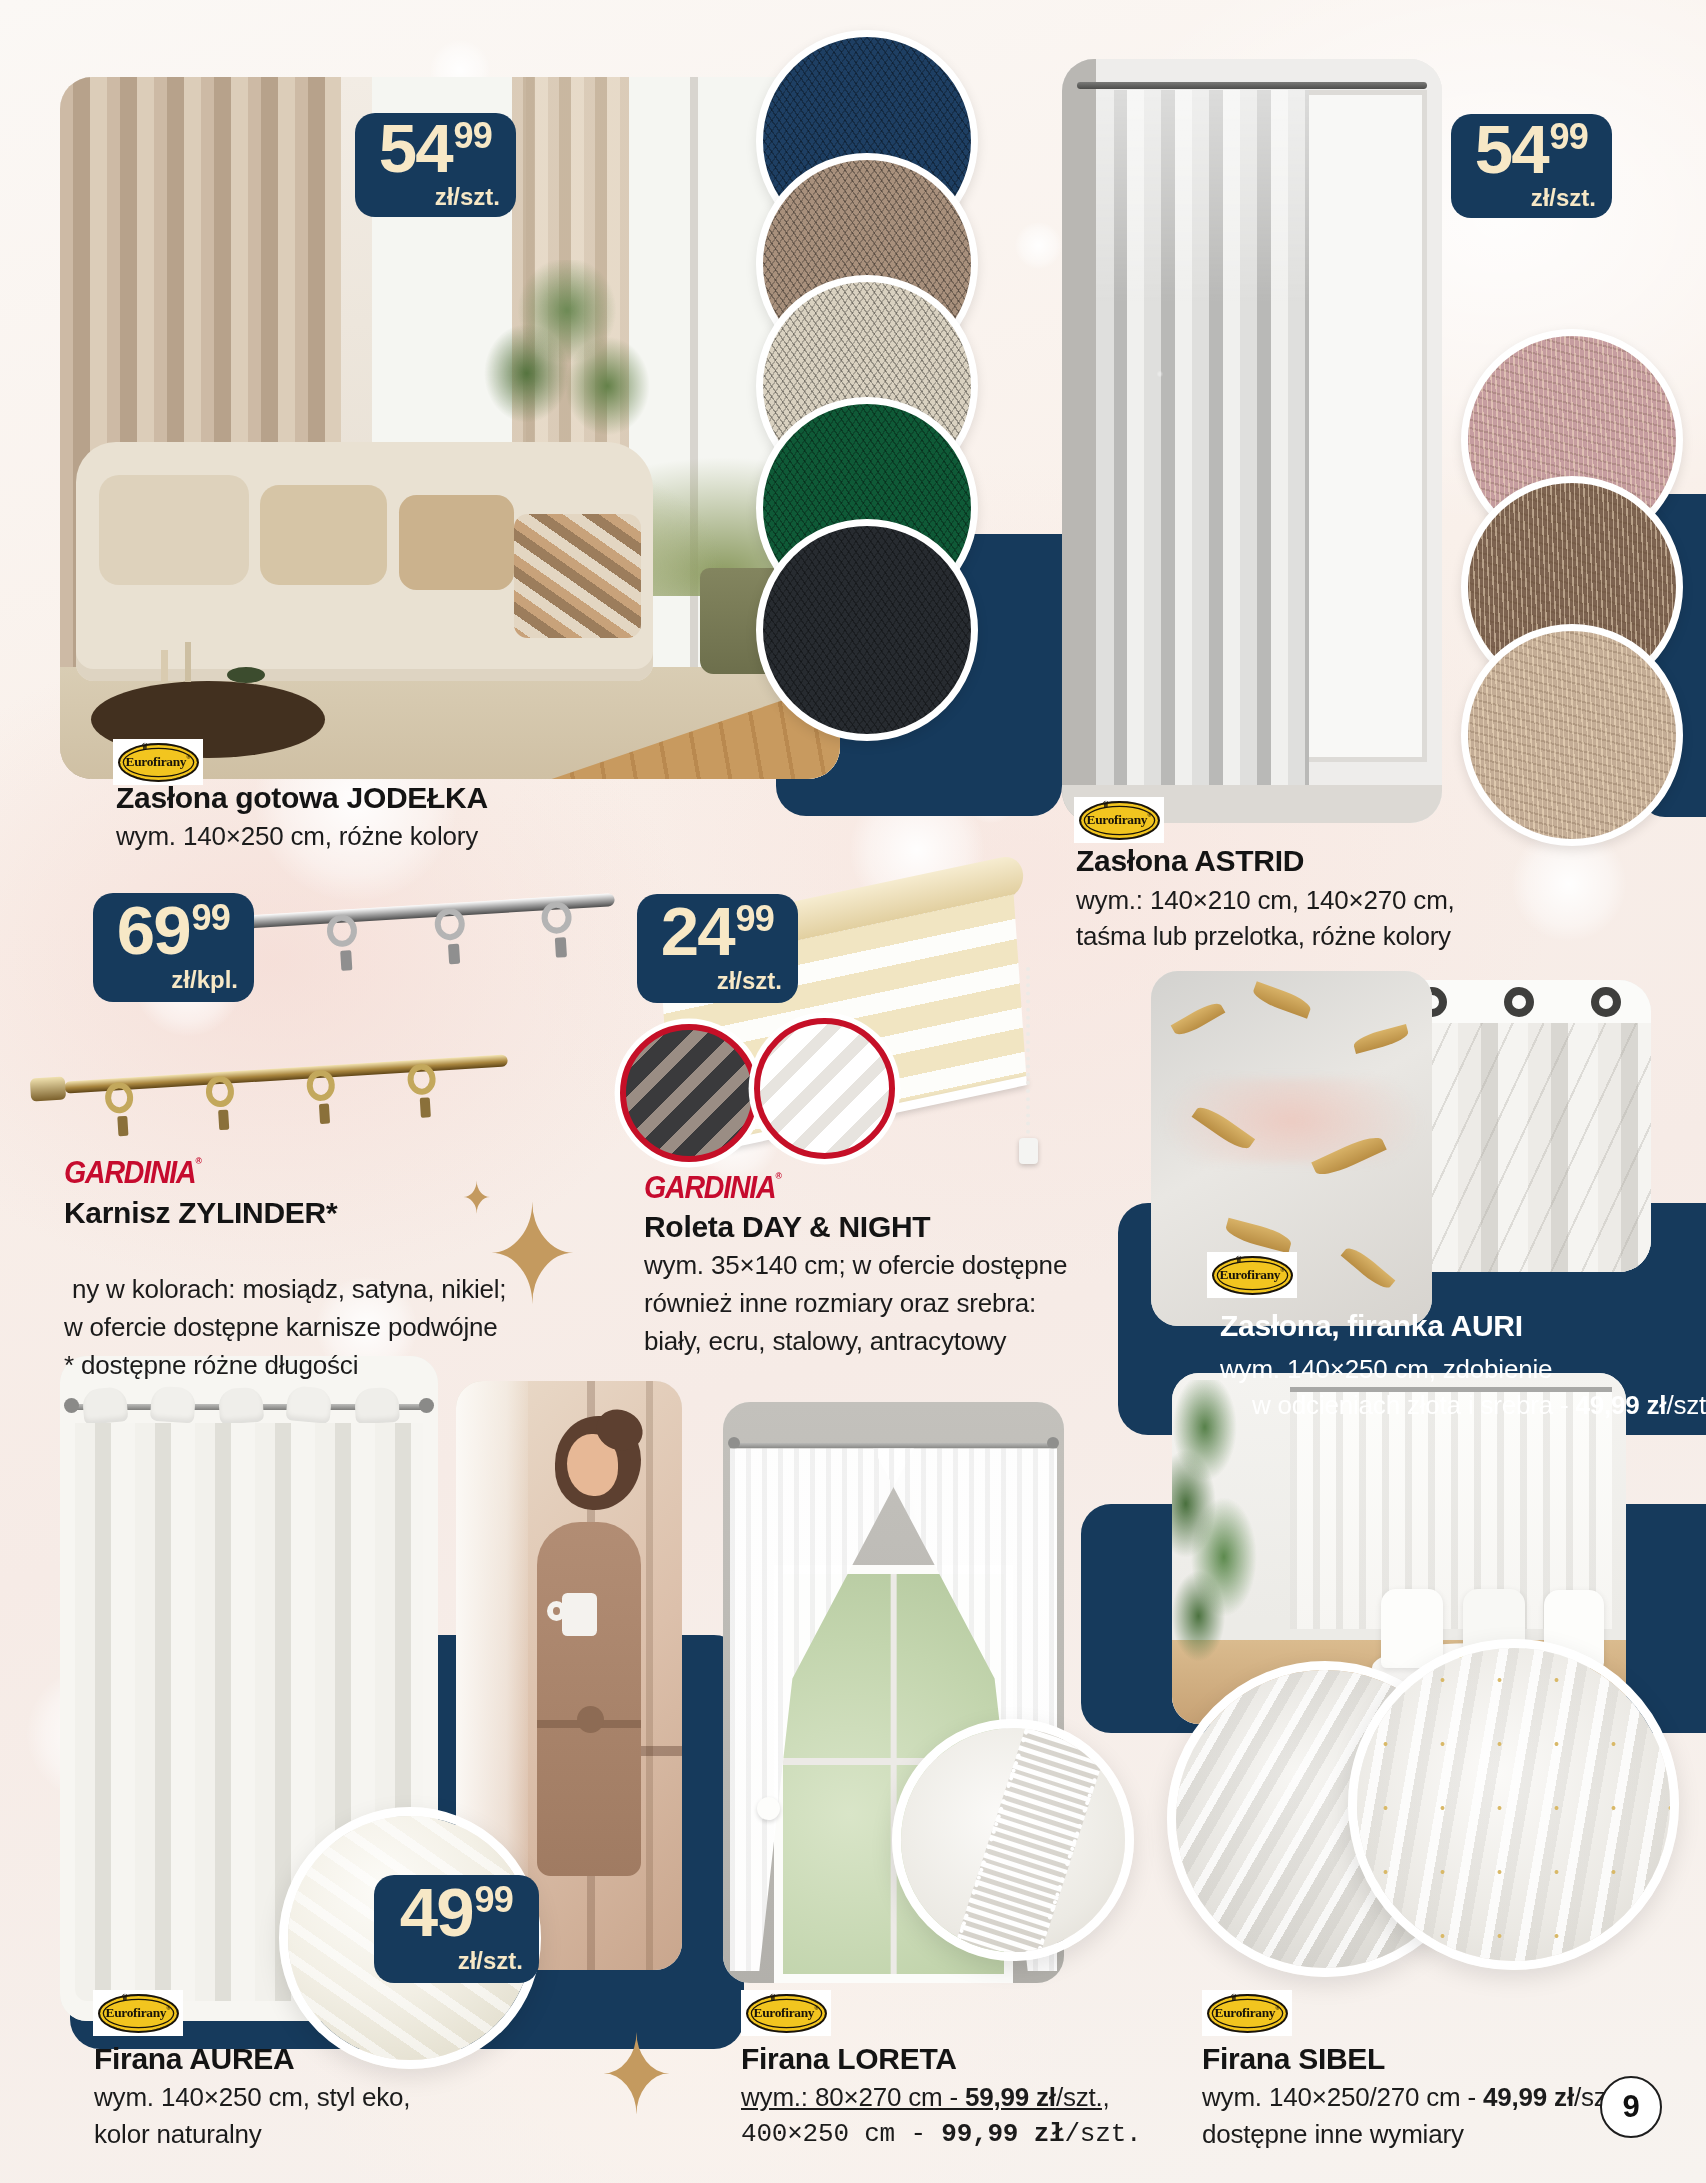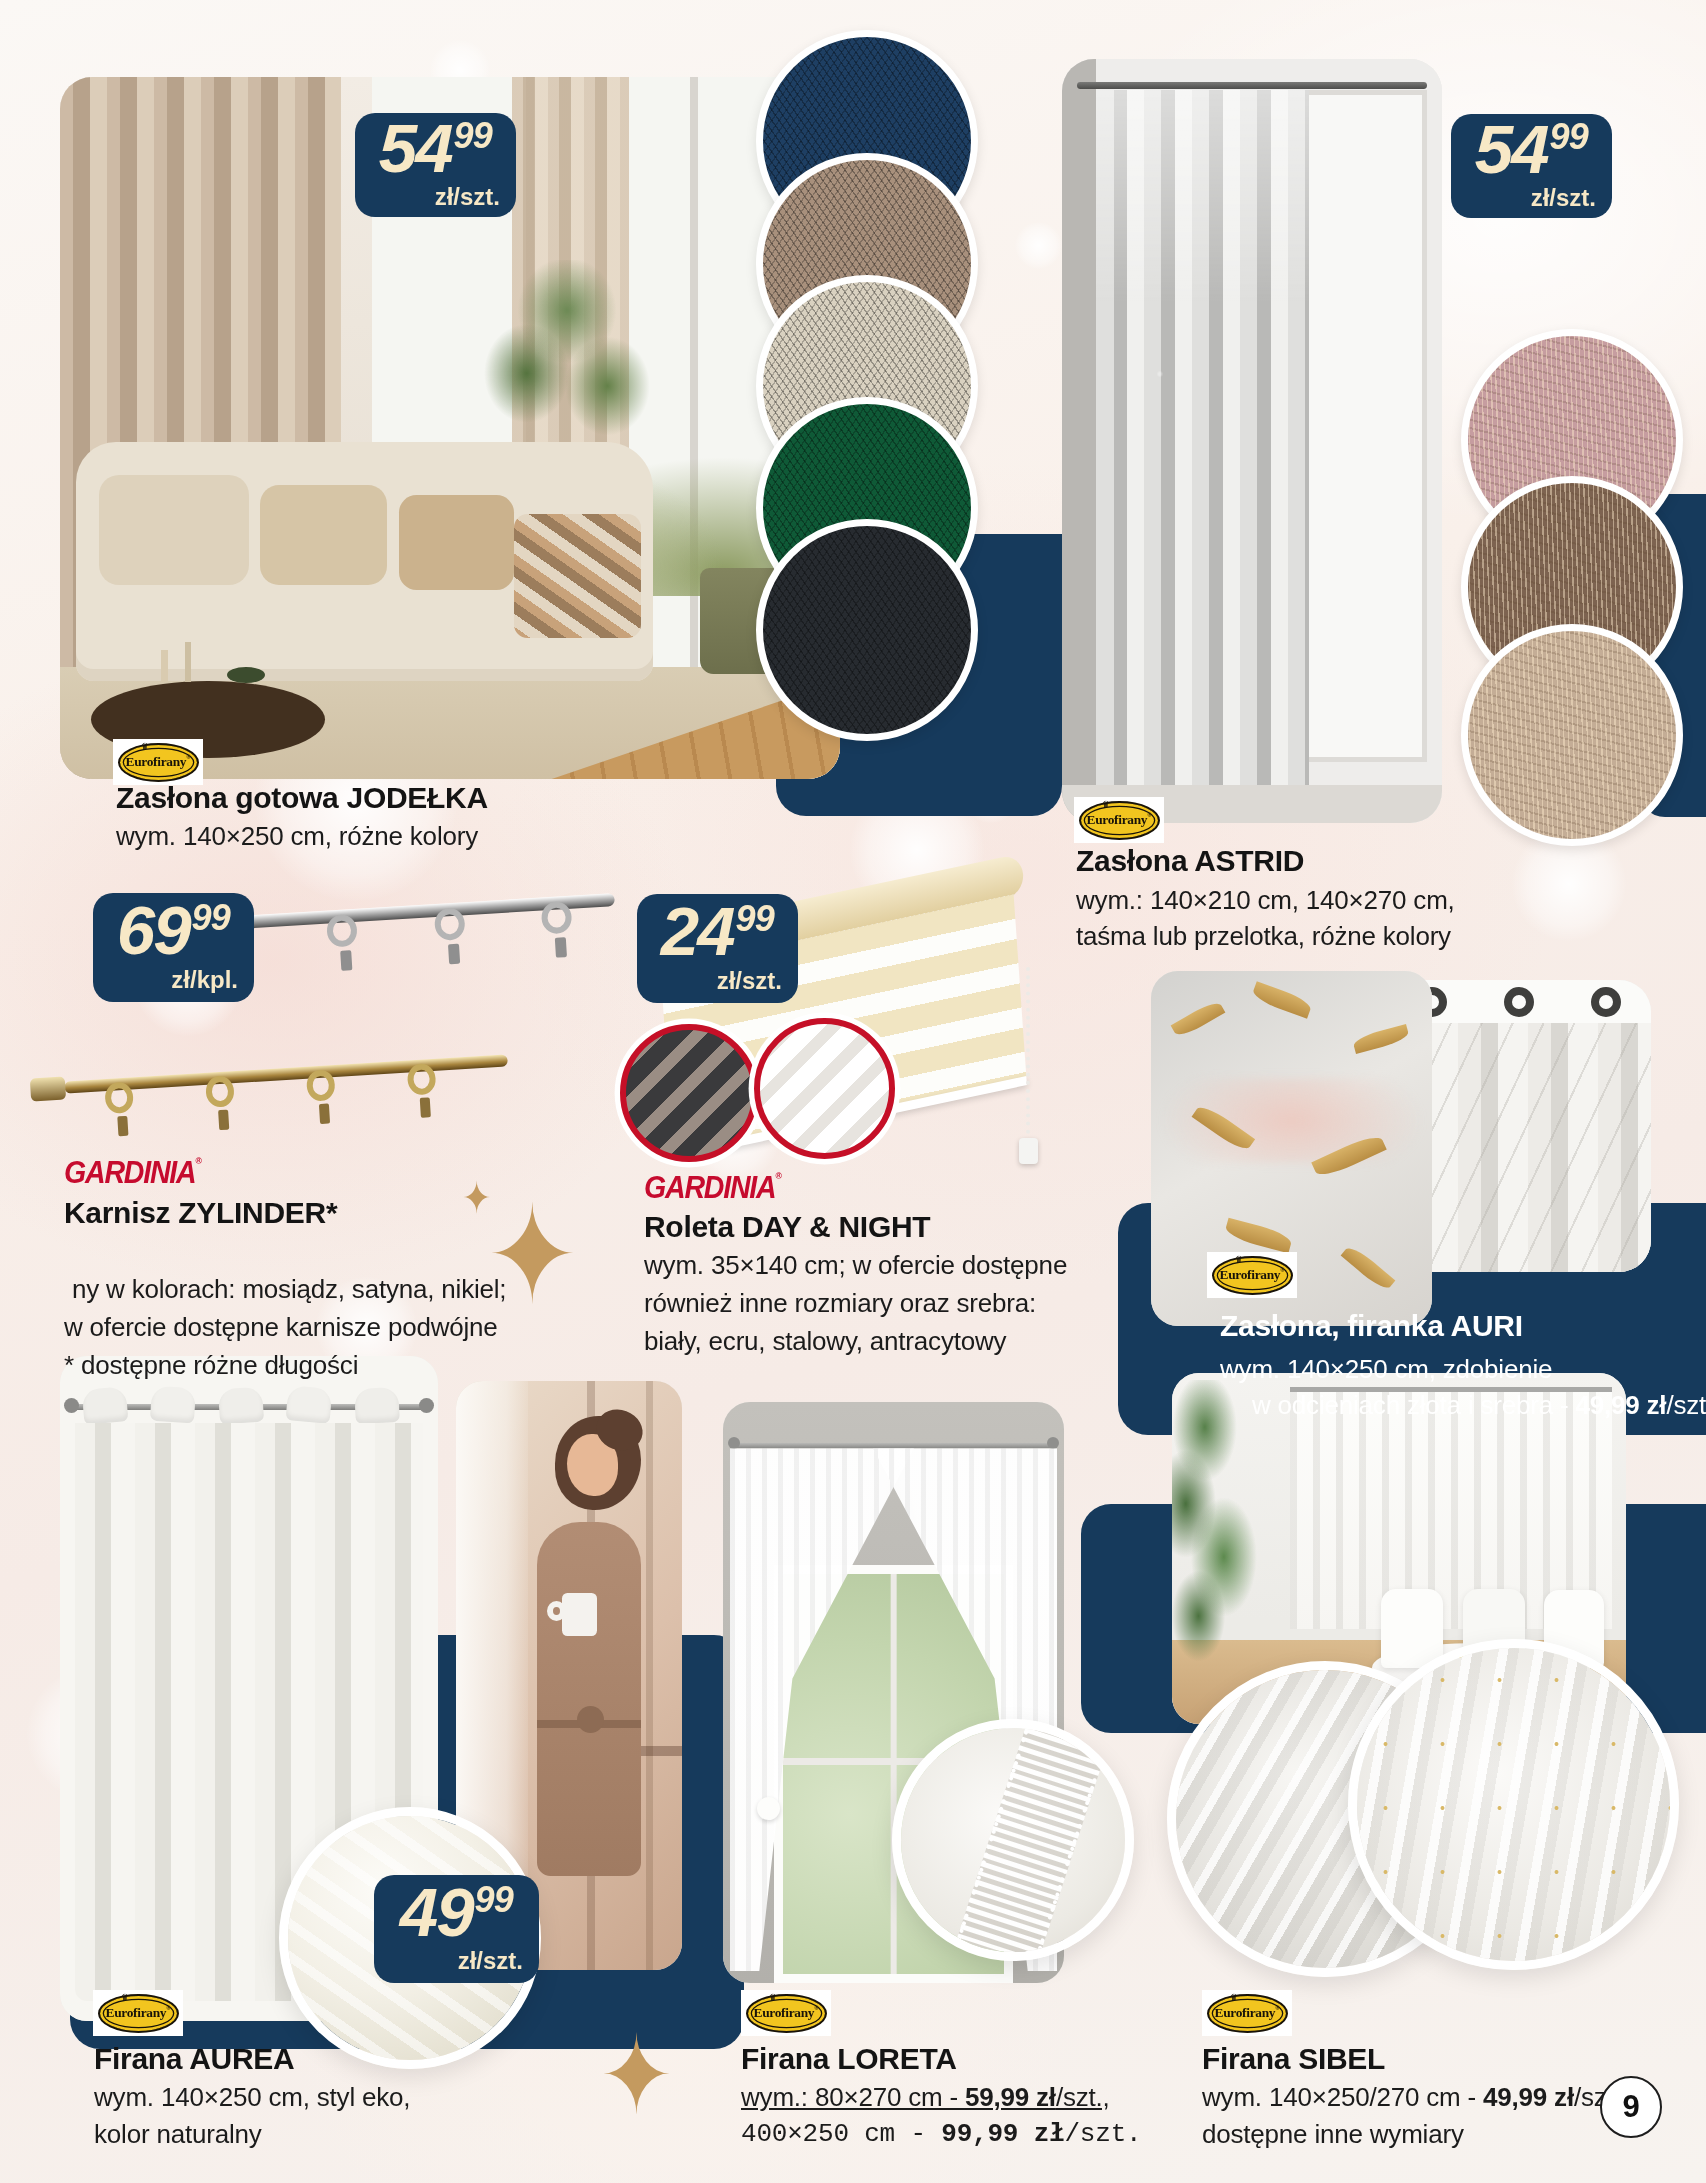--- a/index.html
+++ b/index.html
@@ -11,21 +11,21 @@
       radial-gradient(605px 437px at 88% 10%, rgba(255,255,255,.85), transparent 70%),
       radial-gradient(538px 471px at 40% 92%, rgba(250,242,236,.9), transparent 75%),
       linear-gradient(165deg,#fbf8f5 0%,#f9f0ea 35%,#f6ebe6 60%,#f7f3ef 100%);}
   .bokeh{position:absolute;border-radius:50%;z-index:0;
     background:radial-gradient(circle,rgba(255,255,255,.95) 0%,rgba(255,255,255,.4) 52%,rgba(255,255,255,0) 72%);}
   .navy{position:absolute;background:#163a5c;z-index:1;}
   .photo{position:absolute;border-radius:32px;overflow:hidden;background:#eceae6;z-index:2;}
   .graphic{position:absolute;z-index:2;}
   .badge{position:absolute;background:#163a5c;border-radius:20px;color:#f7e8c6;z-index:6;
     display:flex;flex-direction:column;justify-content:center;padding:8px 16px;box-sizing:border-box;}
-  .badge .num{display:flex;align-items:flex-start;justify-content:center;font-weight:bold;line-height:.88;letter-spacing:-2px;font-style:italic;}
+  .badge .num{display:flex;align-items:flex-start;justify-content:center;font-weight:bold;line-height:.88;letter-spacing:-2px;}
   .badge .int{font-size:69px;}
   .badge .dec{font-size:36px;margin-top:1.3px;margin-left:2px;letter-spacing:-0.7px;}
   .badge .unit{font-weight:bold;font-size:24px;align-self:flex-end;margin-top:4px;letter-spacing:0;}
   .swatch{position:absolute;border-radius:50%;border:7.4px solid #fff;box-sizing:border-box;z-index:4;
     background-color:var(--c,#ccc);box-shadow:0 4px 12px rgba(0,0,0,.10);}
   .herring{background-image:
     repeating-linear-gradient(55deg,rgba(0,0,0,.30) 0 1.3px,transparent 1.3px 6px),
     repeating-linear-gradient(-55deg,rgba(0,0,0,.22) 0 1.3px,transparent 1.3px 6px);}
   .foil{background-image:
     repeating-linear-gradient(88deg,rgba(255,236,205,.45) 0 1.3px,transparent 1.3px 4.7px),

